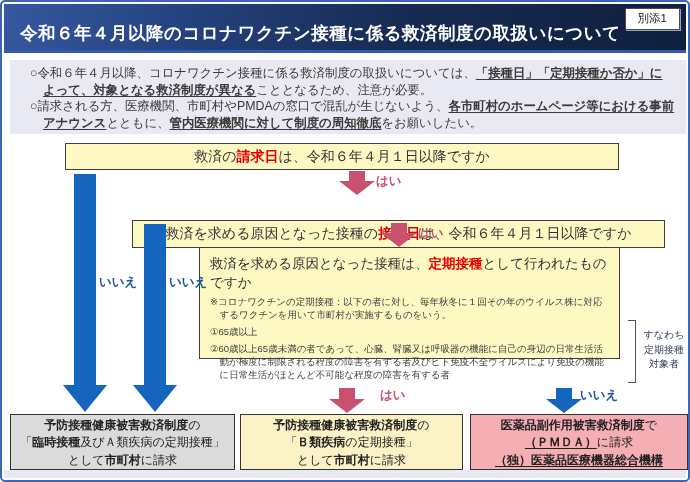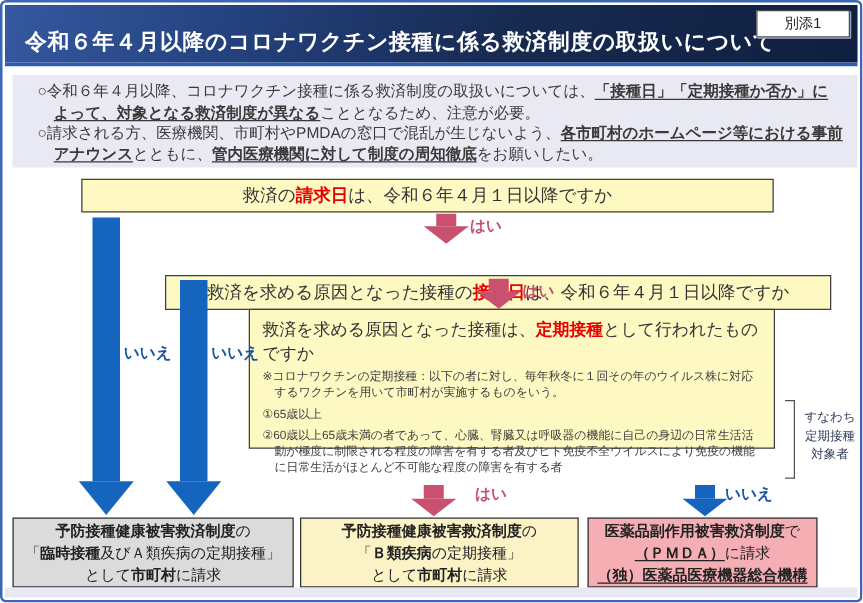--- a/index.html
+++ b/index.html
@@ -13,21 +13,21 @@
     position:absolute; left:2px; top:2px; right:2px; height:49px;
     background:linear-gradient(105deg,#35589f 0%,#24417d 28%,#172b52 58%,#0f1f3e 100%);
     border-bottom:3px solid #2e5bb0;
   }
   #page-title {
     position:absolute; left:16px; bottom:5px; color:#ffffff;
     font-size:17.5px; font-weight:bold; letter-spacing:.5px; white-space:nowrap;
   }
   #badge {
     position:absolute; top:6px; right:8px; background:#ffffff; color:#222;
-    border:1px solid #4a4a4a; font-size:11.5px; padding:2px 22px 3px;
+    border:1px solid #4a4a4a; font-size:11.5px; padding:2px 12px 3px;
     box-shadow:1px 1px 0 #9aa4c0;
     margin-left:24px;
   }
   
   #bullet-panel {
     position:absolute; left:8px; top:58px; width:676px; height:74px;
     background:#e9e9f3; padding:5px 0 0 20px; color:#3a3a3a;
   }
   .bullet-line { font-size:12.4px; line-height:16.5px; white-space:nowrap; }
   .bullet-line.cont { padding-left:13px; }
@@ -82,21 +82,21 @@
   #arB-s { left:142px; top:222px; width:22px; height:161px; }
   #arB-h { left:131px; top:383px; border-left:22px solid transparent; border-right:22px solid transparent; border-top:27px solid #1565be; }
   #noB   { left:167px; top:272px; }
   
   .outcome {
     position:absolute; top:412px; height:56px; border:1.5px solid #333;
     text-align:center; color:#222; font-size:12px; line-height:17.3px; padding-top:2px;
   }
   #out-a { left:8px;   width:225px; background:#dbdbdb; }
   #out-b { left:238px; width:223px; background:#fbf2c5; }
-  #out-c { left:468px; width:184px; background:#f5aeb4; }
+  #out-c { left:468px; width:218px; background:#f5aeb4; }
   
   #bottom-strip { position:absolute; left:2px; right:2px; bottom:2px; height:8px; background:#e9e9f3; }
 </style>
 </head>
 <body>
 
 <div id="page">
 
   <div id="title-bar">
     <div id="page-title">令和６年４月以降のコロナワクチン接種に係る救済制度の取扱いについて</div>

